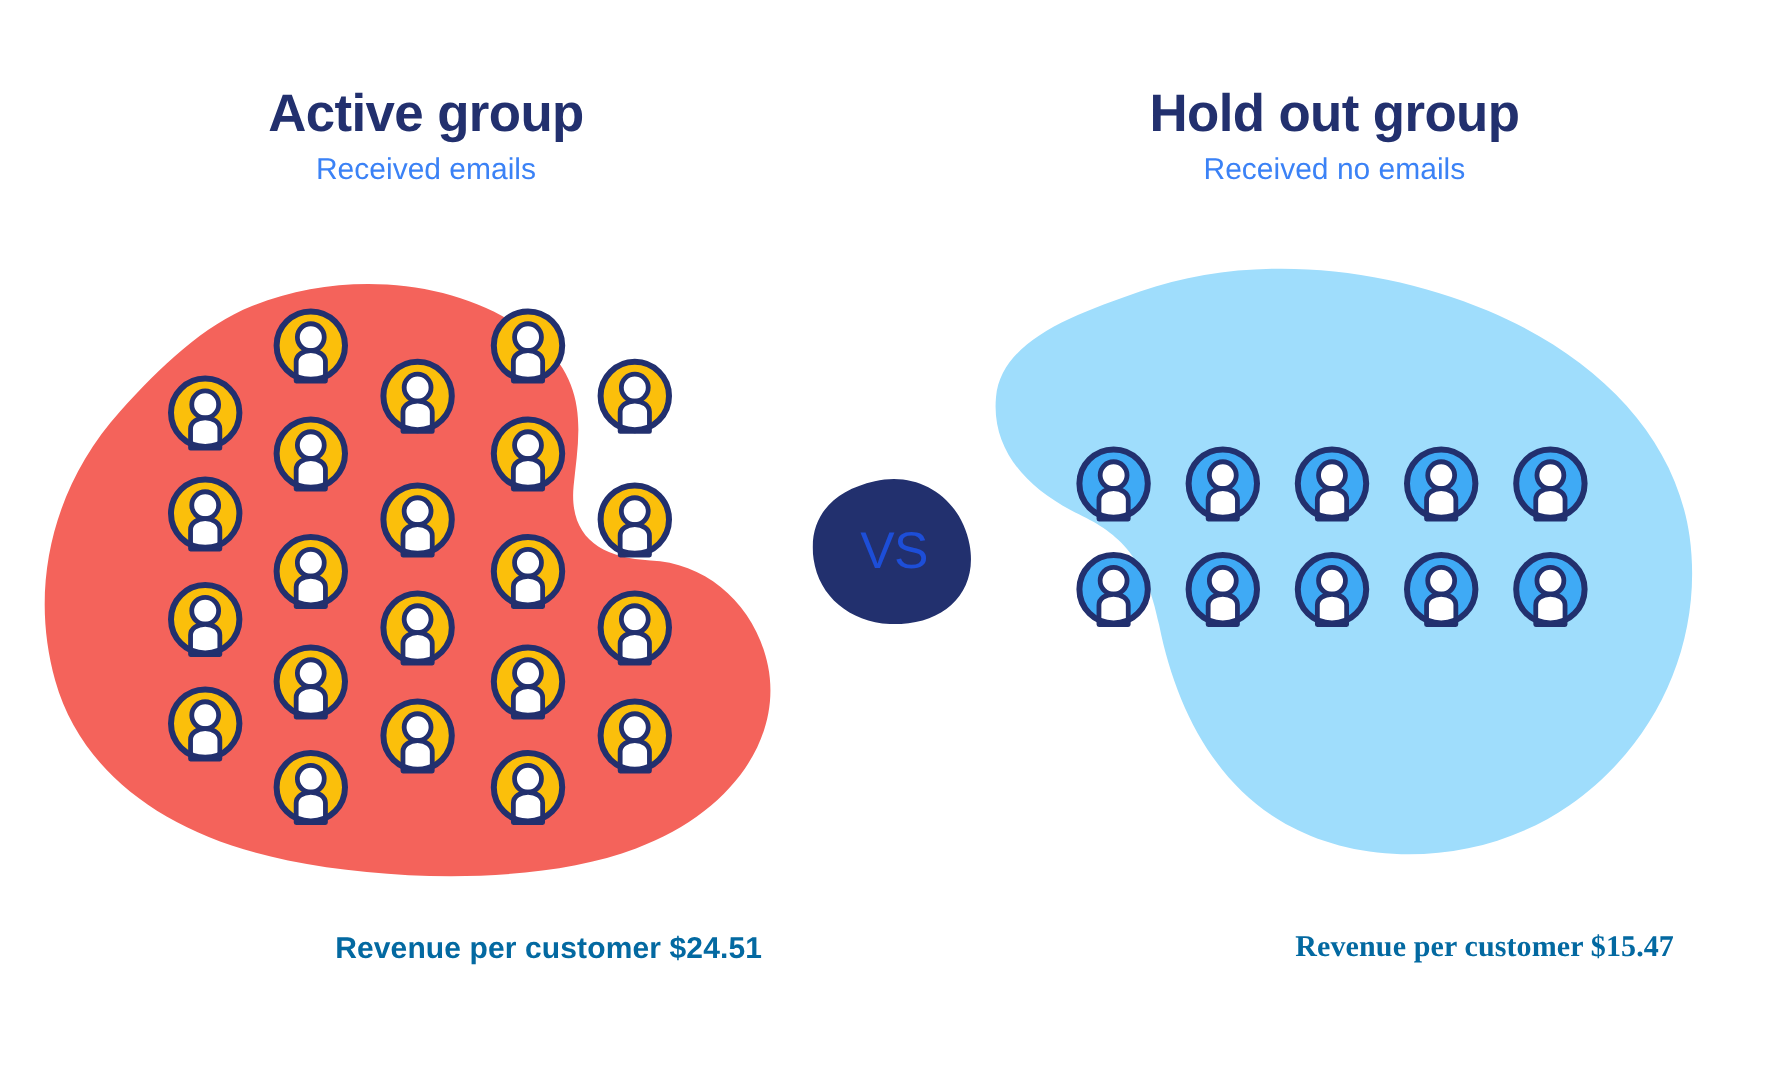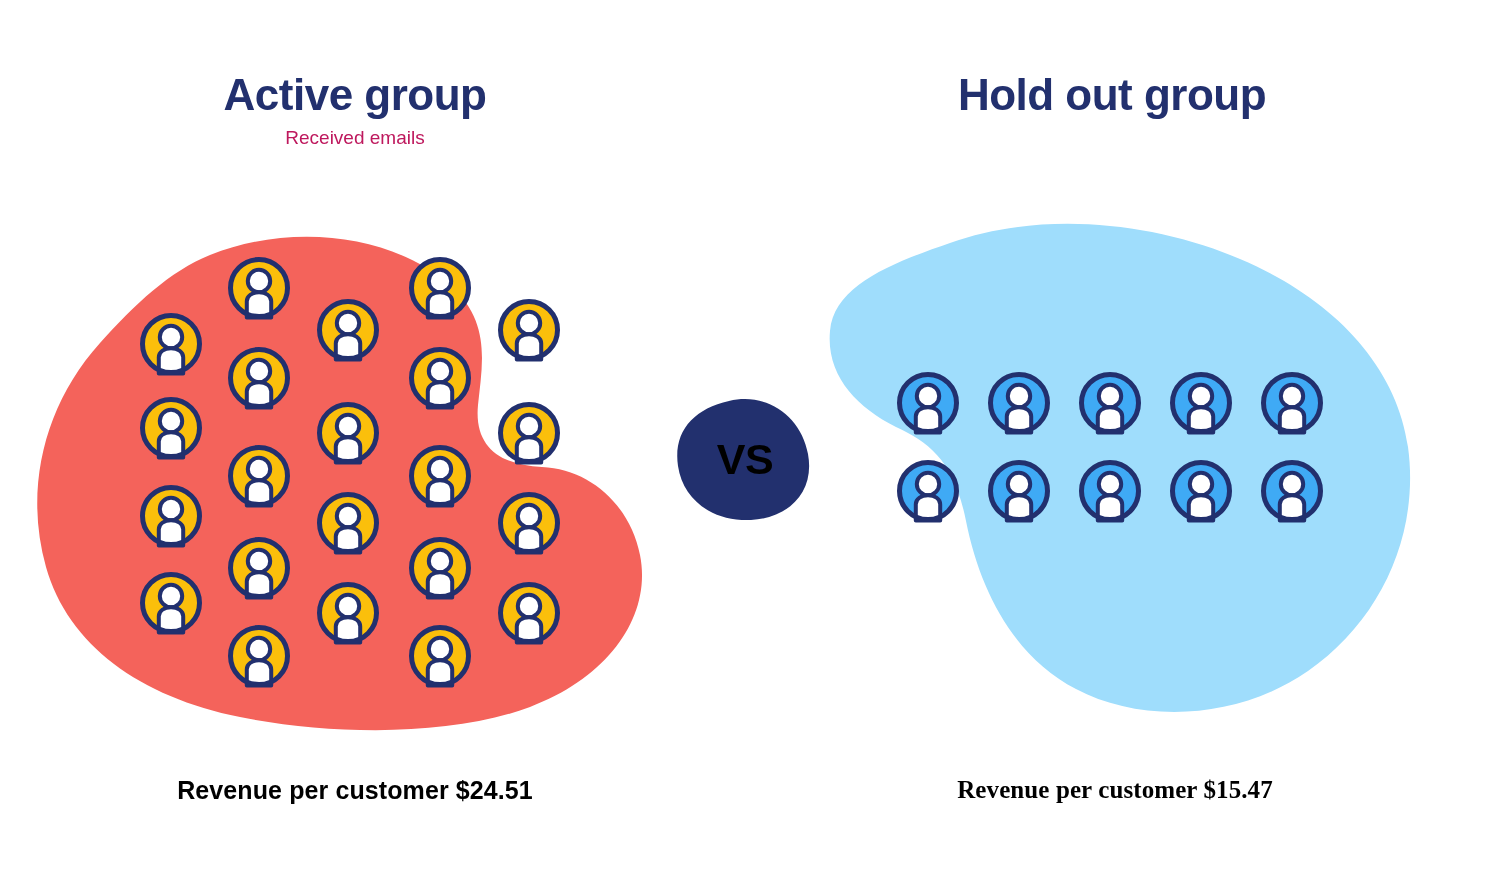--- a/index.html
+++ b/index.html
@@ -31,35 +31,35 @@
 
   .panel-title {
     font-size: 44px;
     font-weight: bold;
     color: #22306E;
     letter-spacing: -0.5px;
     line-height: 1.05;
     margin: 0;
   }
   .panel-subtitle {
-    font-size: 19px;
+    font-size: 25px;
     font-weight: normal;
-    color: #be185d;
+    color: #3b82f6;
     line-height: 1.1;
     margin: 10px 0 0 0;
   }
 
   
   .panel-caption {
     position: absolute;
-    text-align: center;
+    text-align: right;
     width: 560px;
     font-size: 25px;
     font-weight: bold;
-    color: #000000;
+    color: #0369a1;
     letter-spacing: 0.1px;
   }
   .panel-caption.left  { left: 75px;  top: 776px; }
   .panel-caption.right { left: 835px; top: 776px; font-family: Liberation Serif, serif; }
 
   
   .group {
     position: absolute;
   }
   .group.left  { left: 30px;  top: 215px; width: 640px; height: 520px; }
@@ -97,40 +97,41 @@
   }
   .vs-text {
     position: absolute;
     left: 0;
     top: 0;
     width: 134px;
     height: 122px;
     display: flex;
     align-items: center;
     justify-content: center;
-    color: #000000;
+    color: #1d4ed8;
     font-size: 43px;
-    font-weight: bold;
+    font-weight: normal;
     letter-spacing: -0.5px;
     padding-left: 2px;
     box-sizing: border-box;
   }
 </style>
 </head>
 <body>
 
 <div id="stage">
 
   <div class="panel-head left">
     <div class="panel-title">Active group</div>
     <div class="panel-subtitle">Received emails</div>
   </div>
 
   <div class="panel-head right">
     <div class="panel-title">Hold out group</div>
+    <div class="panel-subtitle">Received no emails</div>
   </div>
 
   <div class="group left">
     <svg class="blob" viewBox="0 0 640 520" preserveAspectRatio="none">
       <path d="M 180 40
                C 260 8, 360 18, 420 70
                C 462 107, 452 150, 448 190
                C 444 232, 470 250, 512 252
                C 560 254, 600 290, 610 340
                C 622 400, 580 462, 500 492

